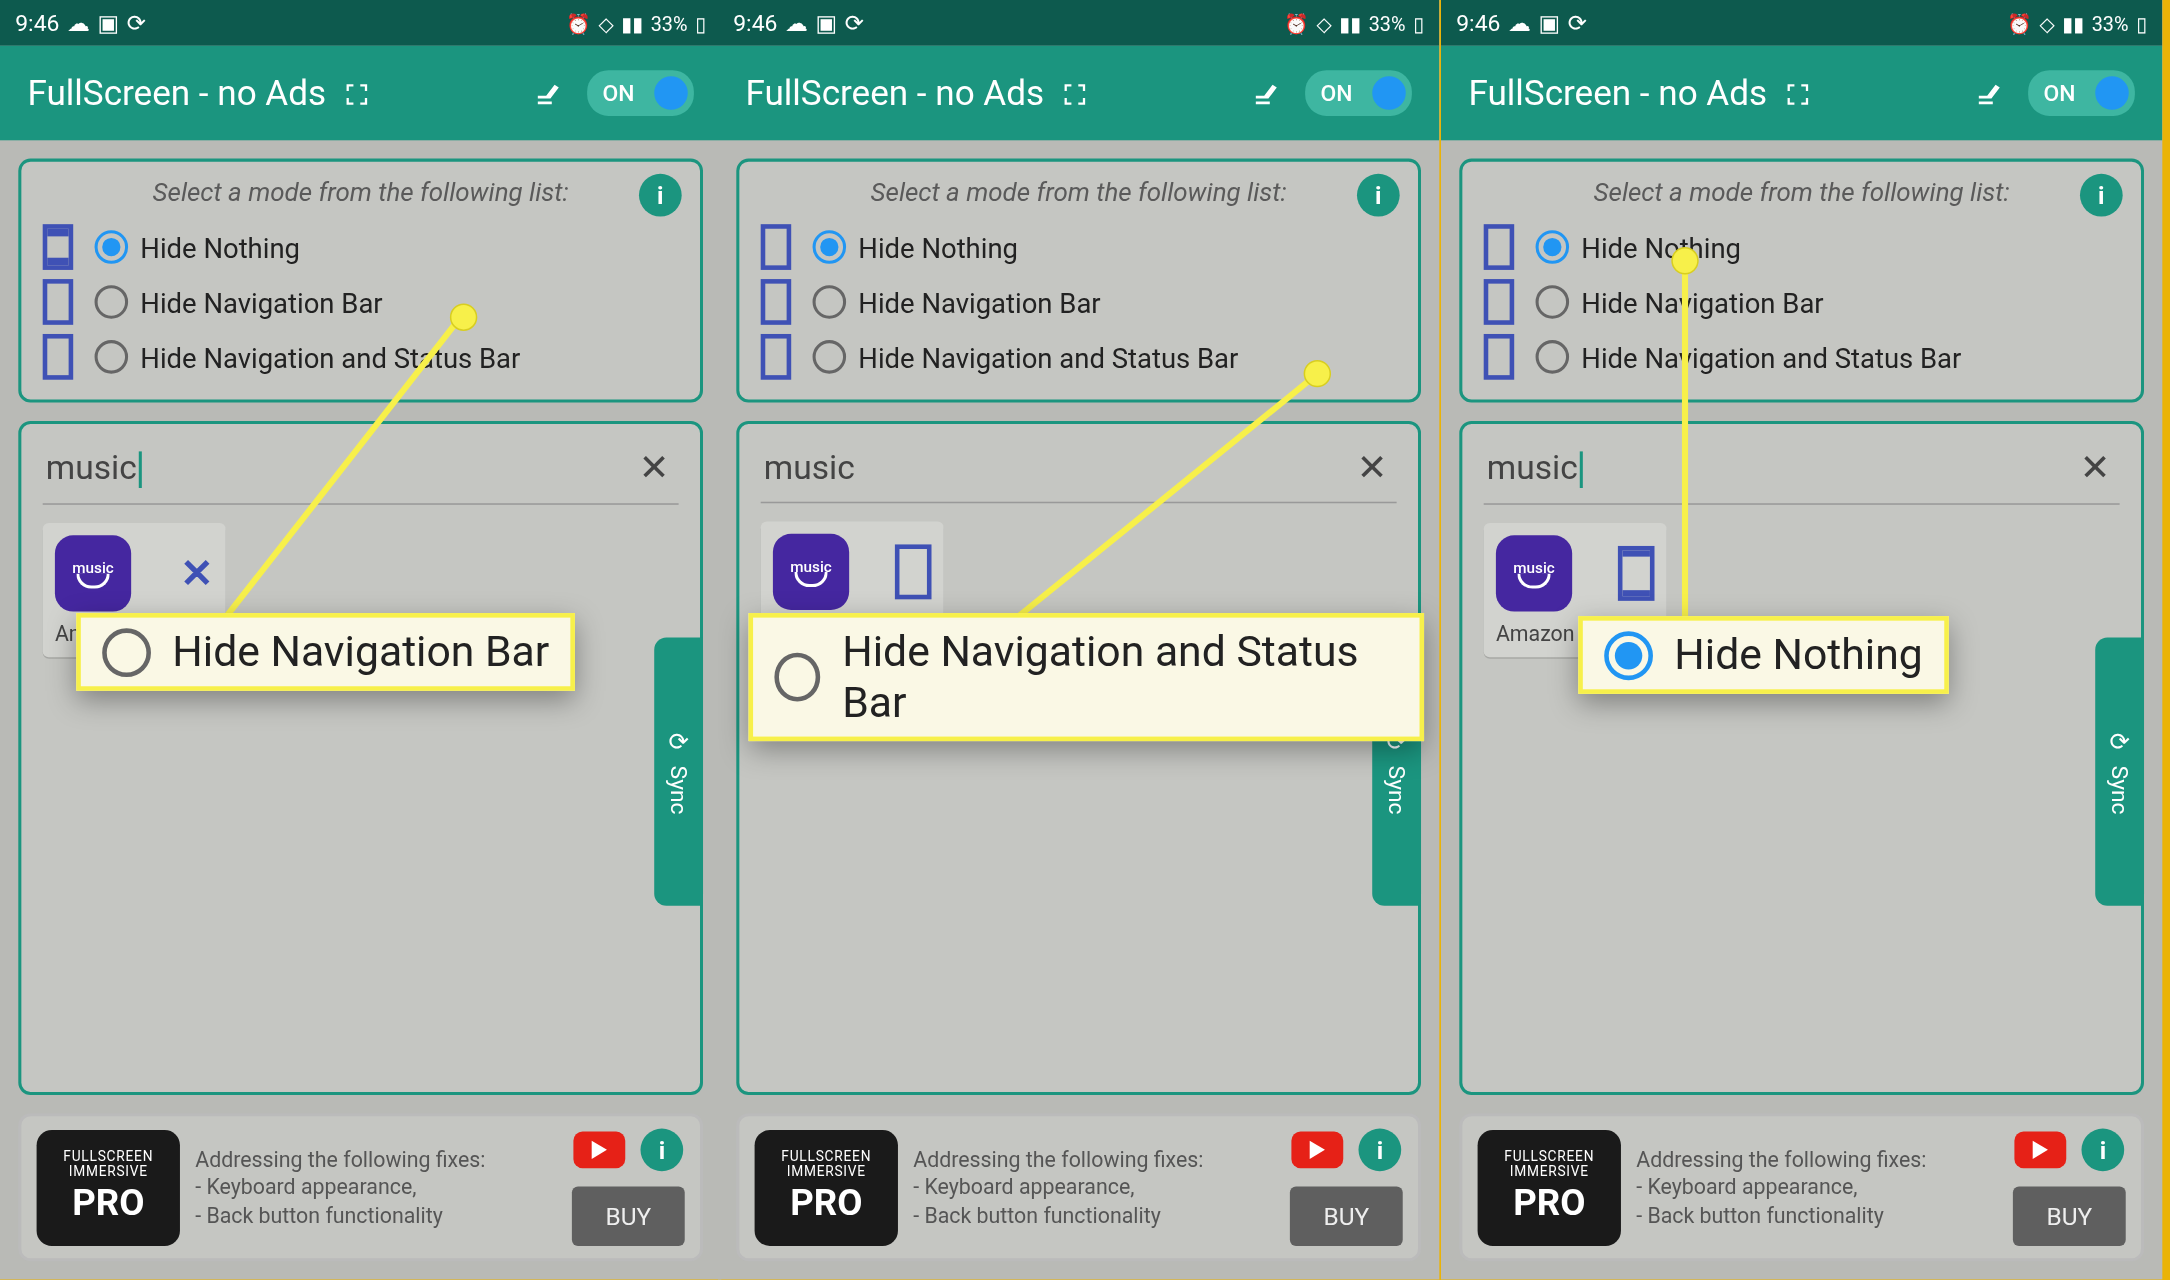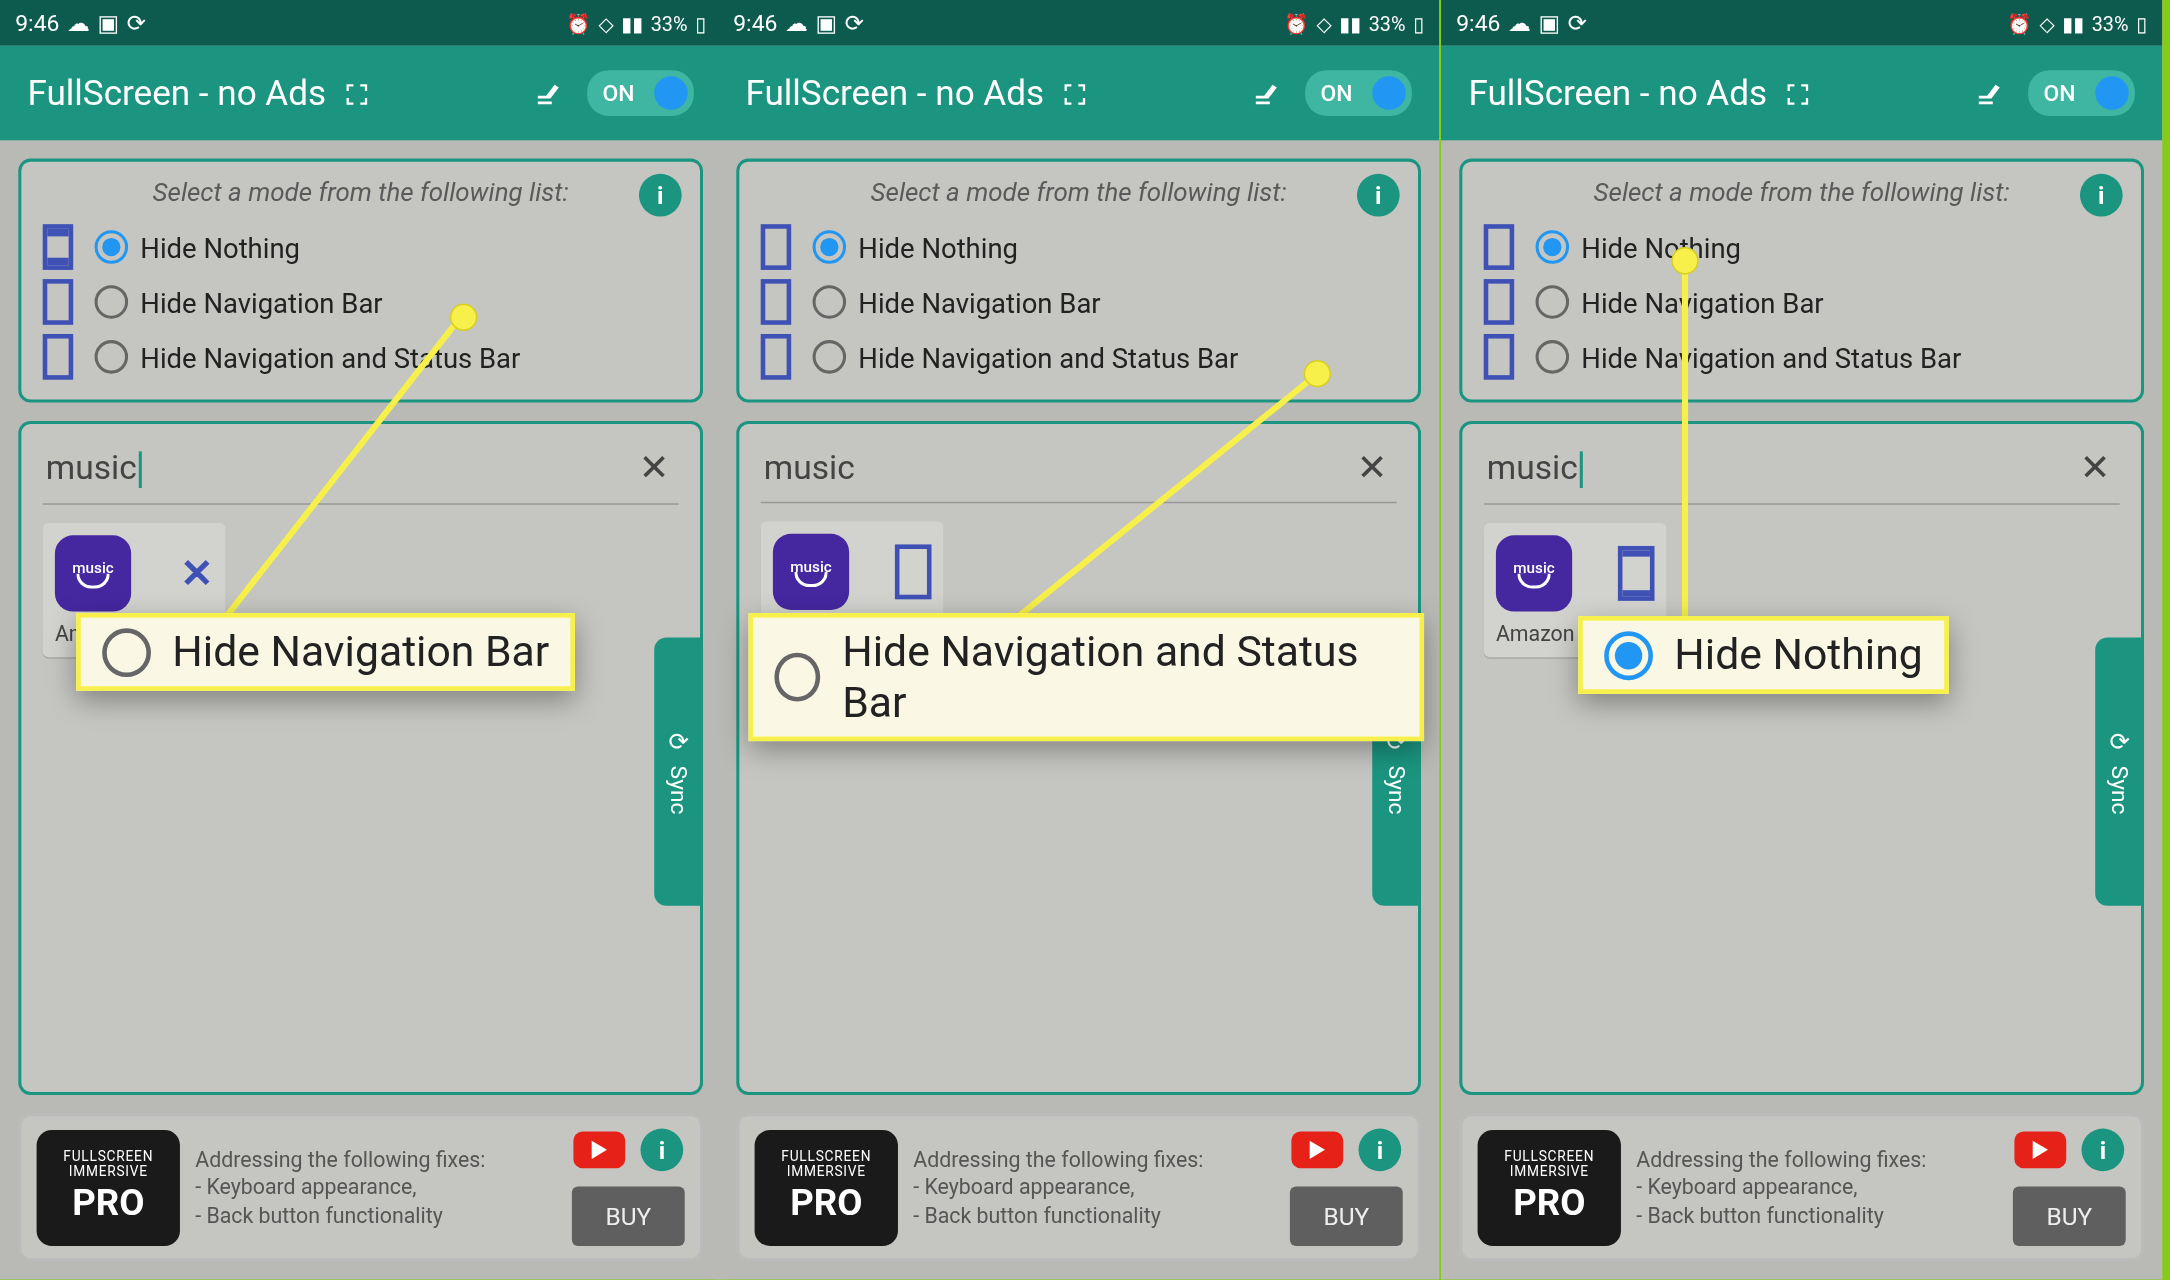--- a/index.html
+++ b/index.html
@@ -385,21 +385,21 @@
     border: 1px solid #d8ce20;
     border-radius: 50%;
     z-index: 35;
   }
   svg.annot-line { position: absolute; z-index: 30; pointer-events: none; }
   
   .stage {
     display: flex;
     width: 2170px;
     height: 1280px;
-    background: #84cc16;
+    background: #eab308;
     position: relative;
   }
   .slot {
     position: relative;
     width: 723px;
     height: 1280px;
   }
   .slot:first-child { width: 718px; }
   .slot:last-child { width: 729px; }
   .phone-scale {

